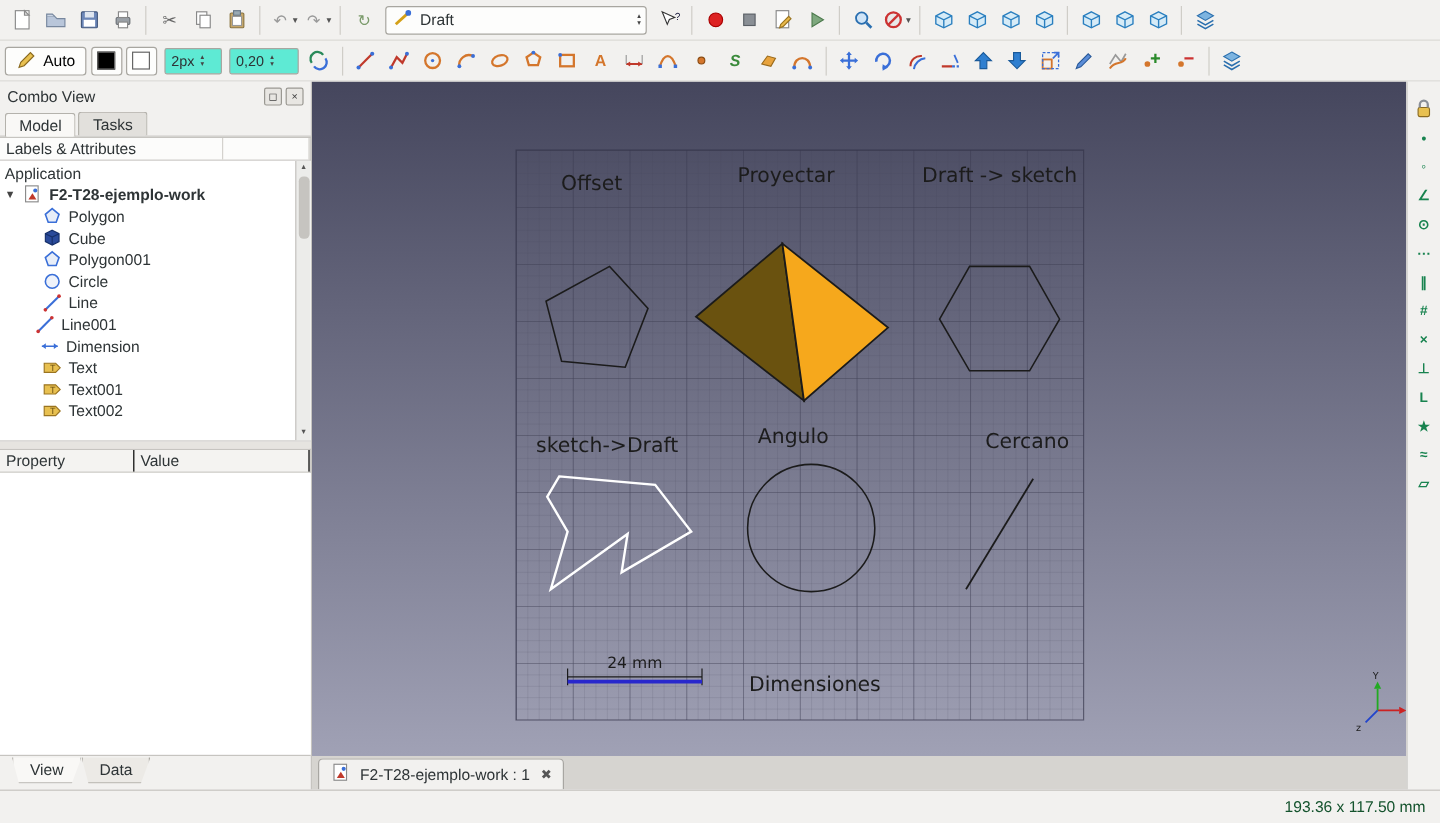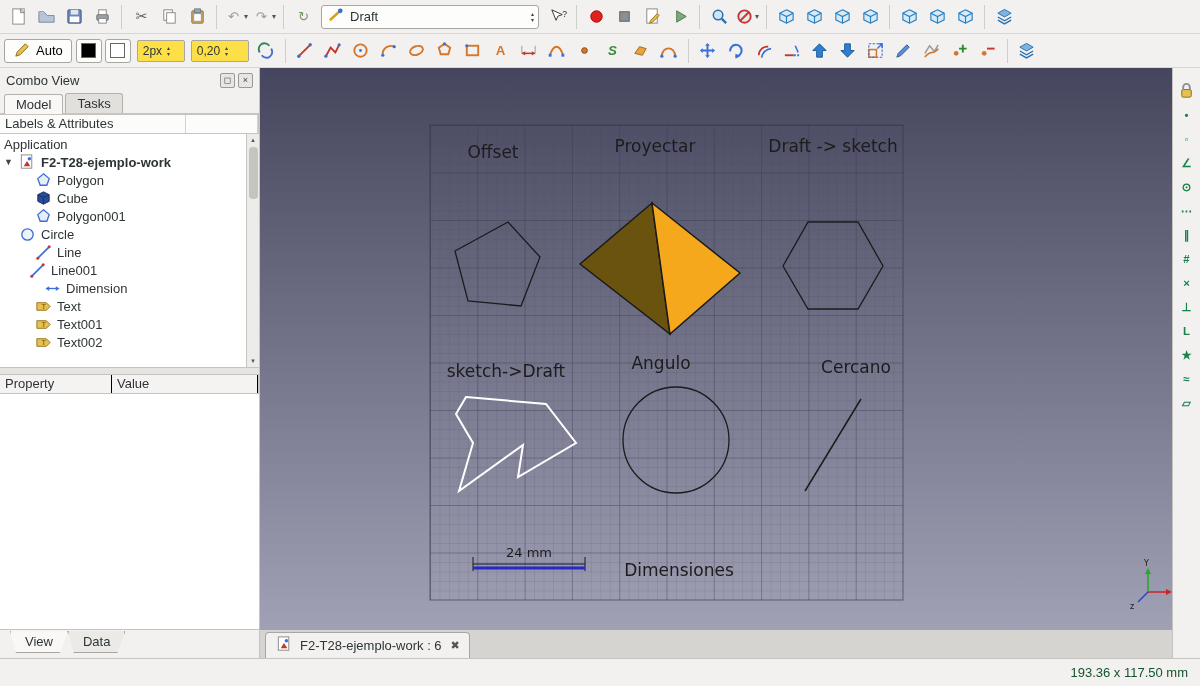--- a/index.html
+++ b/index.html
@@ -16,21 +16,21 @@
 
   .wb-combo { height:24px; width:218px; display:flex; align-items:center; gap:5px; background:#fdfdfc; border:1px solid #a8a6a0; border-radius:3px; padding:0 4px; margin:0 4px; font-size:13px; }
   .wb-combo .grow { flex:1; }
   .spin-arrows { display:flex; flex-direction:column; align-items:center; font-size:6px; line-height:1; color:#444; }
 
   .auto-btn { height:24px; display:flex; align-items:center; gap:4px; border:1px solid #a8a6a0; border-radius:3px; background:#fdfdfc; padding:0 8px; font-size:13px; margin-right:4px; }
   .swatch { width:26px; height:24px; border:1px solid #a8a6a0; border-radius:3px; background:#fdfdfc; display:inline-flex; align-items:center; justify-content:center; margin-right:3px; }
   .sw { width:15px; height:15px; border:1px solid #666; }
   .sw.black { background:#000; }
   .sw.white { background:#fff; }
-  .spinbox { height:22px; display:flex; align-items:center; background:#fde047; border:1px solid #a8a6a0; border-radius:2px; padding:0 2px 0 5px; font-size:12px; margin:0 3px; }
+  .spinbox { height:22px; display:flex; align-items:center; background:#5eead4; border:1px solid #a8a6a0; border-radius:2px; padding:0 2px 0 5px; font-size:12px; margin:0 3px; }
   .spinbox .spin-arrows { margin-left:5px; }
 
   
   .main { display:flex; height:590px; flex:0 0 auto; }
 
   
   .left-panel { width:260px; background:#f2f1ef; border-right:1px solid #c6c4c0; display:flex; flex-direction:column; }
   .panel-title { height:24px; display:flex; align-items:center; padding:0 6px; font-size:13px; }
   .pt-btns { margin-left:auto; display:flex; gap:3px; }
   .pt-btn { width:15px; height:15px; border:1px solid #9a9892; background:#e8e6e2; font-size:9px; line-height:12px; text-align:center; color:#444; border-radius:2px; }
@@ -503,21 +503,21 @@
               <span class="tlabel">Cube</span>
             </div>
             <div class="tree-row" style="padding-left: 34px;">
               <span class="ticon">
                 <svg viewBox="0 0 20 20" width="19" height="19" aria-hidden="true">
                   <path d="M10 3 L16 8 L13.5 15 H6.5 L4 8 Z" fill="#e8eef8" stroke="#3a6fd8" stroke-width="1.4"></path>
                 </svg>
               </span>
               <span class="tlabel">Polygon001</span>
             </div>
-            <div class="tree-row" style="padding-left: 18px;">
+            <div class="tree-row" style="padding-left: 34px;">
               <span class="ticon">
                 <svg viewBox="0 0 20 20" width="19" height="19" aria-hidden="true">
                   <circle cx="10" cy="10" r="6" fill="#eef2fa" stroke="#3a6fd8" stroke-width="1.4"></circle>
                 </svg>
               </span>
               <span class="tlabel">Circle</span>
             </div>
             <div class="tree-row" style="padding-left: 34px;">
               <span class="ticon">
                 <svg viewBox="0 0 20 20" width="19" height="19" aria-hidden="true">
@@ -531,21 +531,21 @@
             <div class="tree-row" style="padding-left: 28px;">
               <span class="ticon">
                 <svg viewBox="0 0 20 20" width="19" height="19" aria-hidden="true">
                   <path d="M4 16 L16 4" stroke="#3a6fd8" stroke-width="1.8"></path>
                   <circle cx="4" cy="16" r="1.6" fill="#c33"></circle>
                   <circle cx="16" cy="4" r="1.6" fill="#c33"></circle>
                 </svg>
               </span>
               <span class="tlabel">Line001</span>
             </div>
-            <div class="tree-row" style="padding-left: 43px;">
+            <div class="tree-row" style="padding-left: 32px;">
               <span class="ticon">
                 <svg viewBox="0 0 20 20" width="19" height="19" aria-hidden="true">
                   <path d="M3 10 H17" stroke="#3a6fd8" stroke-width="1.4"></path>
                   <path d="M3 10 l3.5-2.5 v5 Z" fill="#3a6fd8"></path>
                   <path d="M17 10 l-3.5-2.5 v5 Z" fill="#3a6fd8"></path>
                 </svg>
               </span>
               <span class="tlabel">Dimension</span>
             </div>
             <div class="tree-row" style="padding-left: 34px;">
@@ -652,21 +652,21 @@
         </g>
       </svg>
 
       <div class="mdi-bar">
         <div class="mdi-tab">
           <span><svg viewBox="0 0 20 20" width="19" height="19" aria-hidden="true">
                 <rect x="3.5" y="2" width="11" height="14" fill="#fff" stroke="#8a8a8a"></rect>
                 <path d="M6 14 l3.5-5.5 3.5 5.5 Z" fill="#c0392b"></path>
                 <circle cx="12" cy="6" r="1.8" fill="#3a6fd8"></circle>
               </svg></span>
-          <span>F2-T28-ejemplo-work : 6</span>
+          <span>F2-T28-ejemplo-work : 1</span>
           <span class="tab-close">✖</span>
         </div>
       </div>
     </div>
 
     <div class="right-toolbar" id="snap-toolbar">
         <button class="tbtn" style="width: 24px; height: 21px;">
           <svg viewBox="0 0 20 20" width="19" height="19" aria-hidden="true">
             <rect x="5" y="9" width="10" height="8" rx="1.5" fill="#e8c050" stroke="#8a6a20"></rect>
             <path d="M6.5 9 V6.5 a3.5 3.5 0 0 1 7 0 V9" fill="none" stroke="#8a8f98" stroke-width="2"></path>

